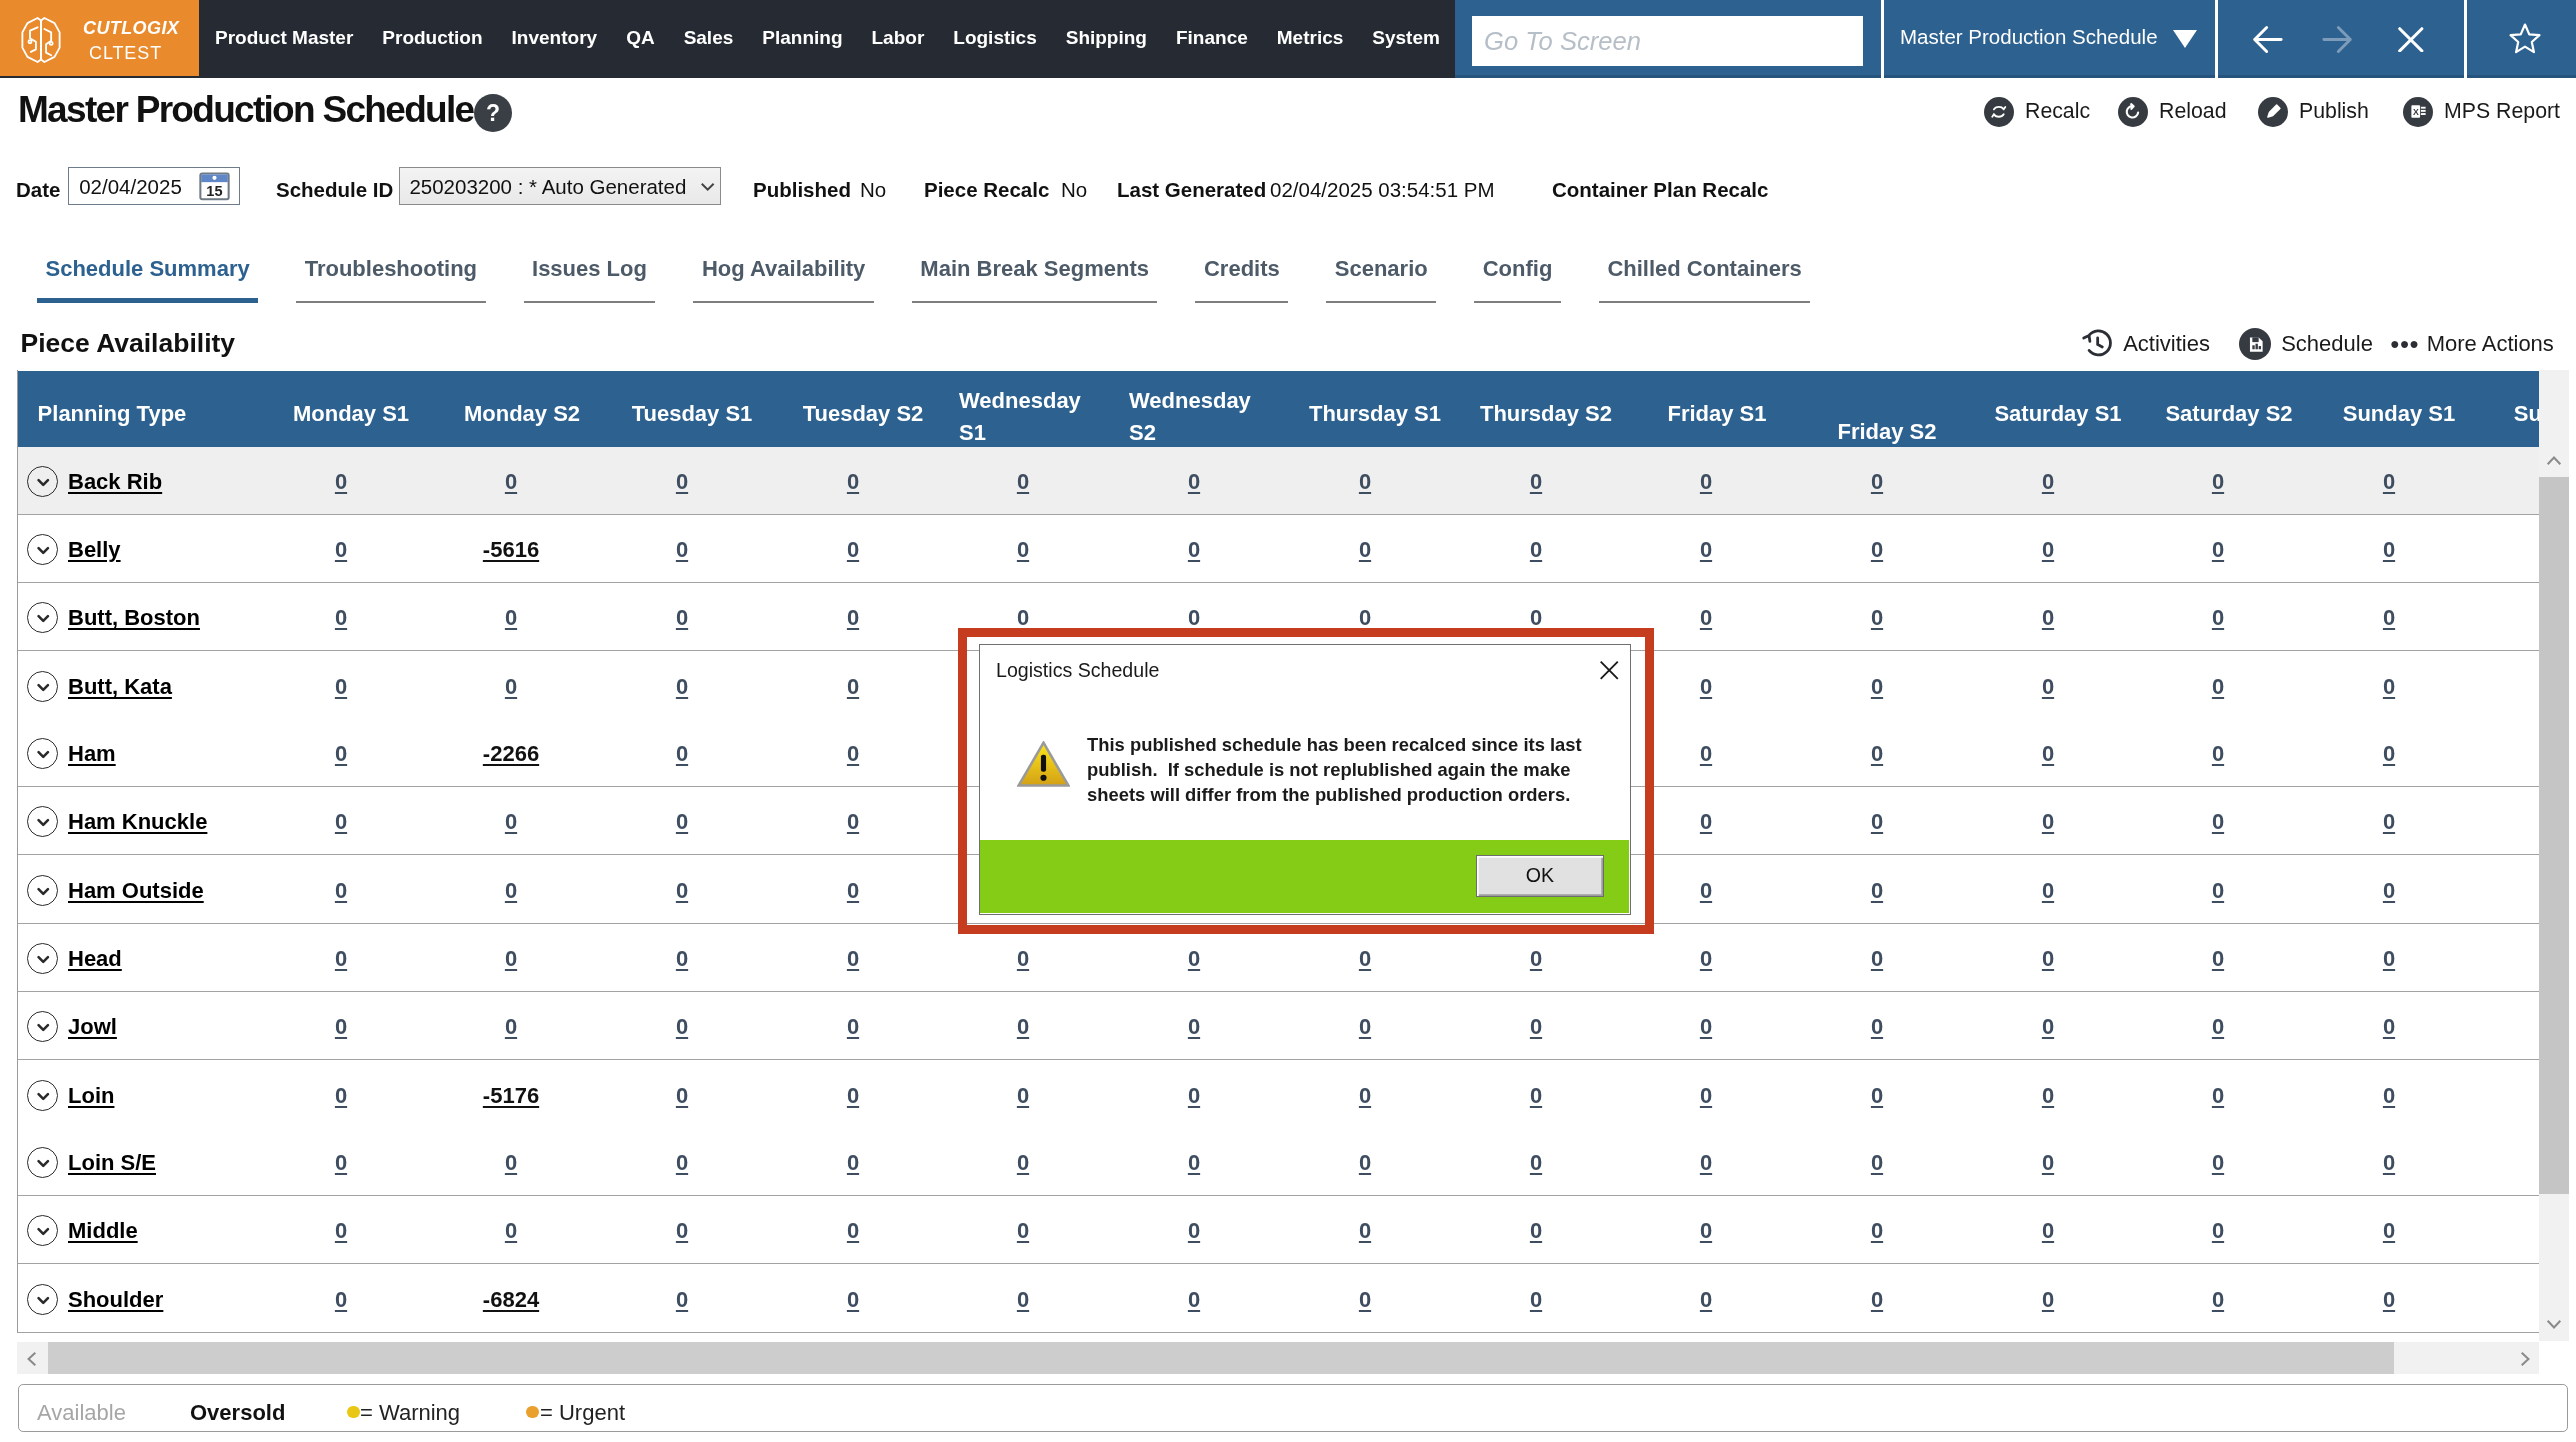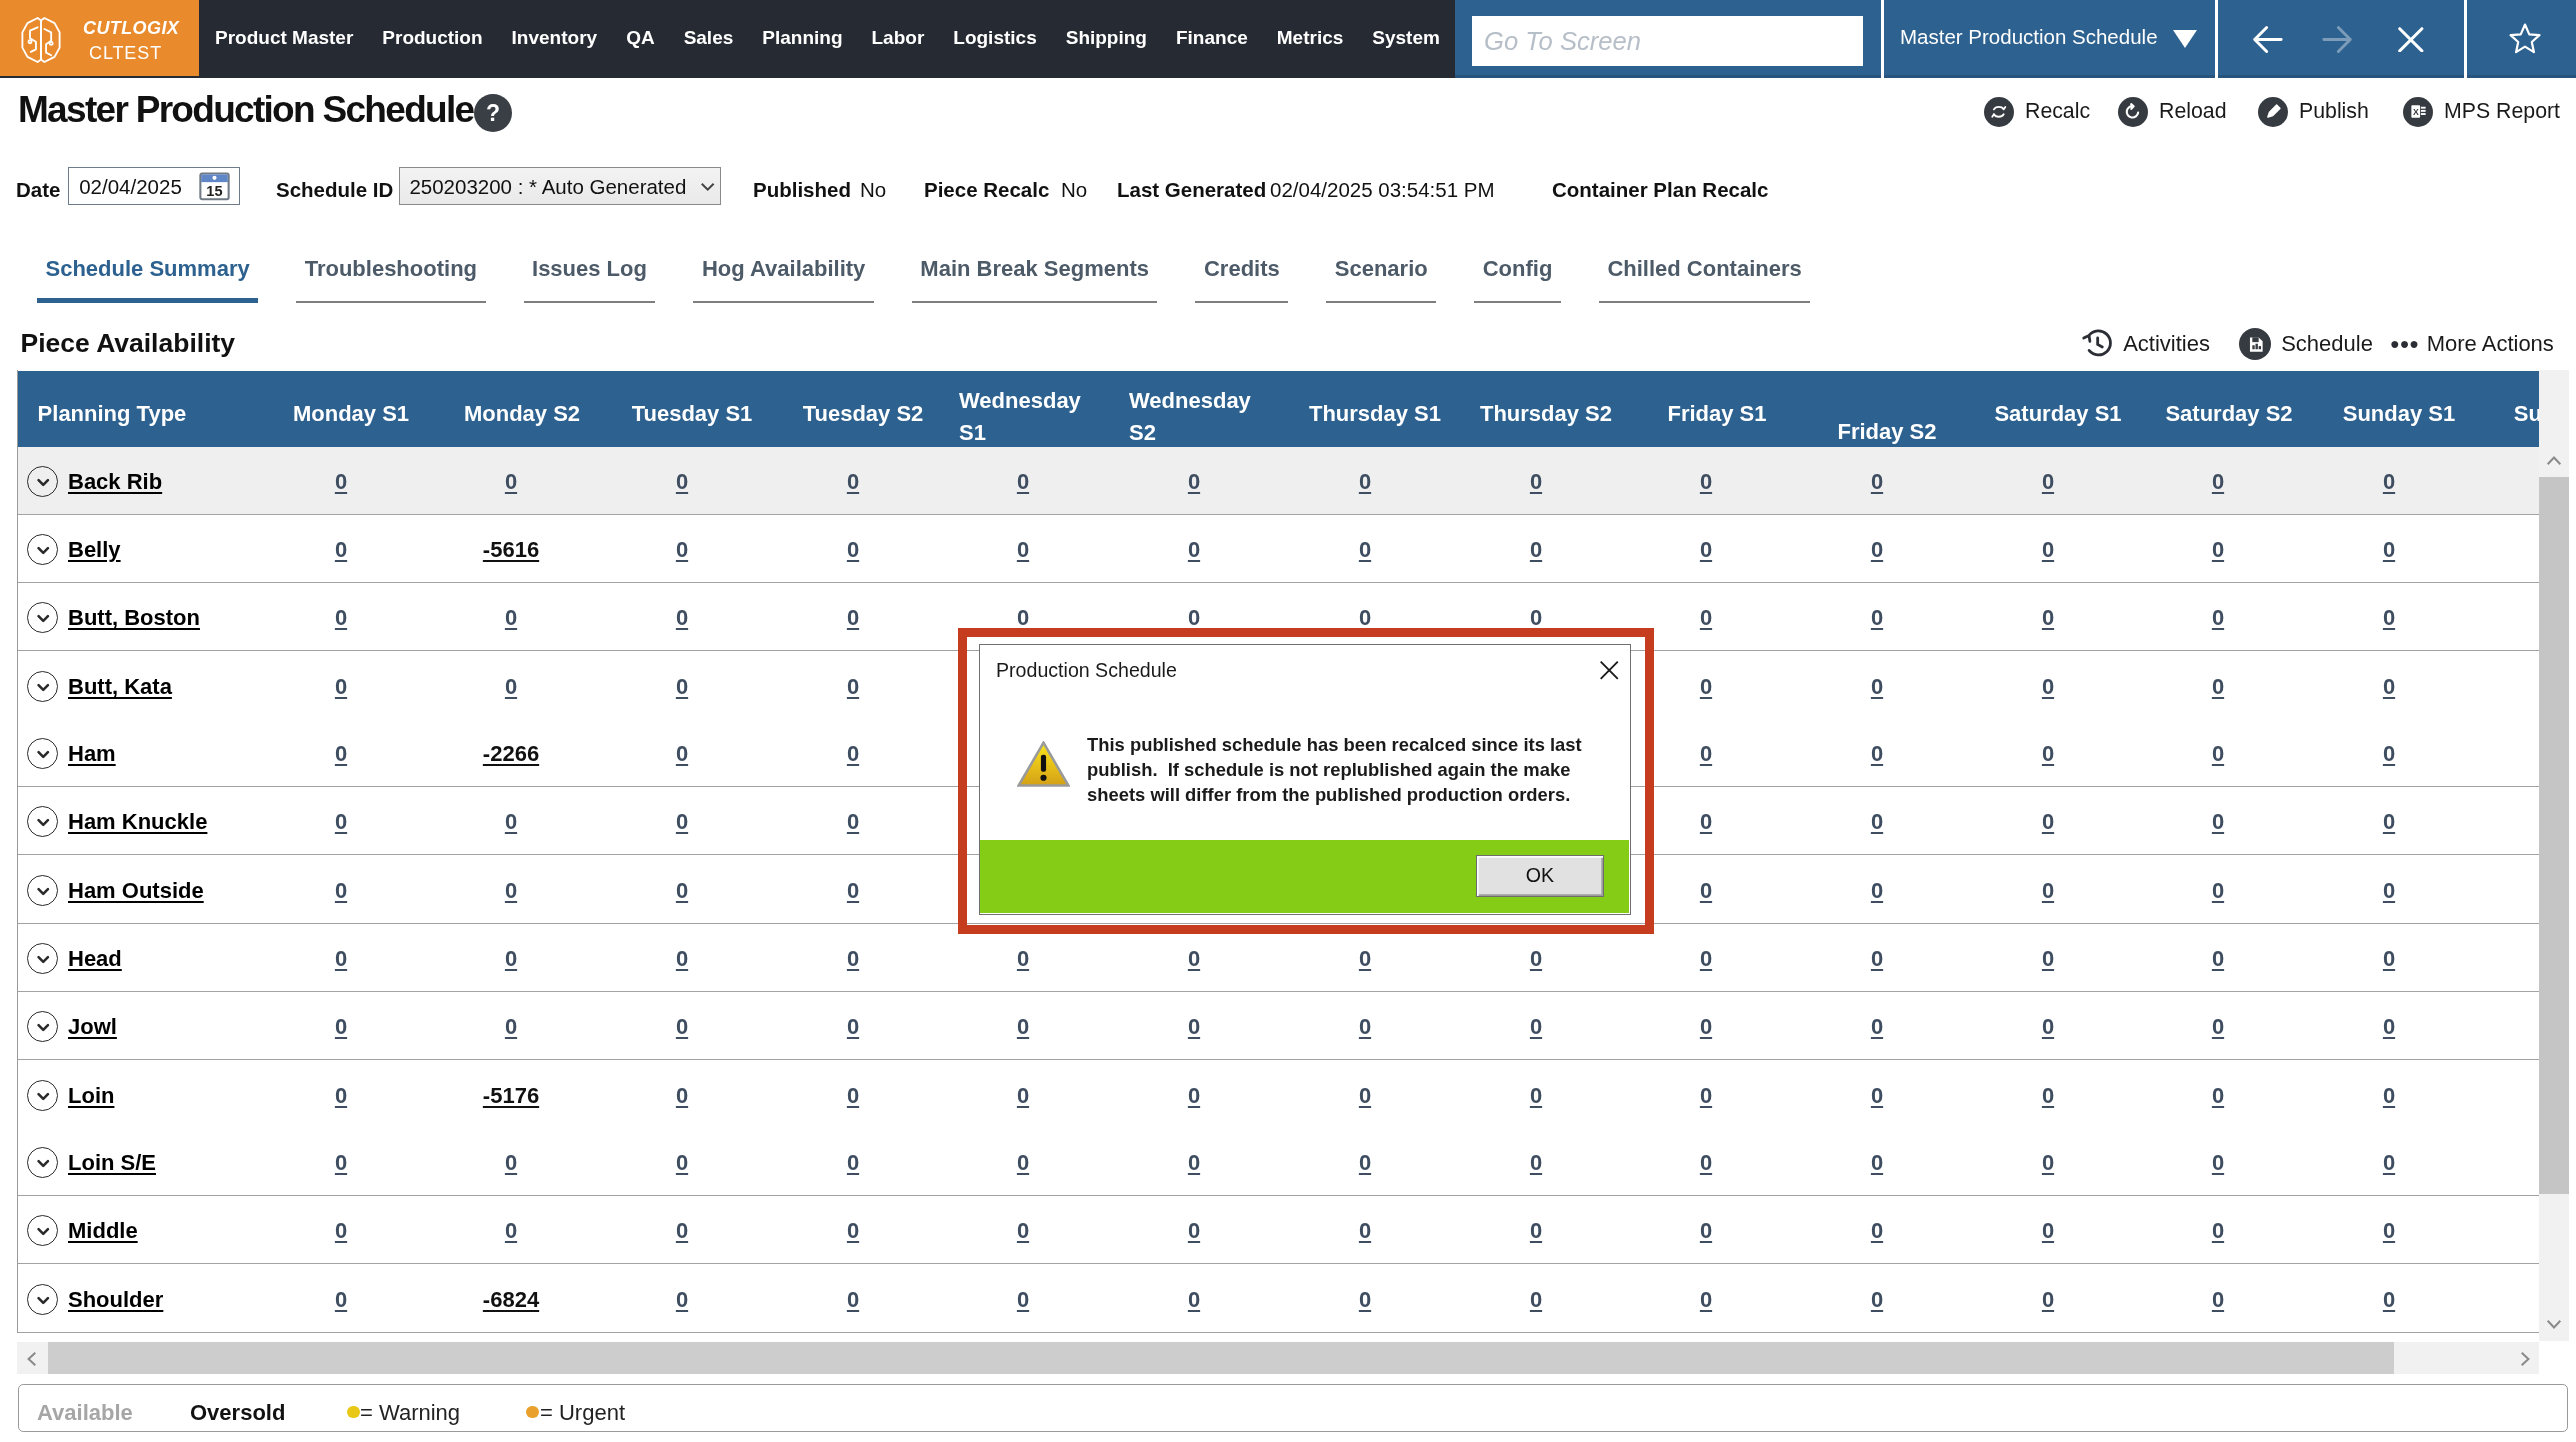--- a/index.html
+++ b/index.html
@@ -528,31 +528,31 @@
   <svg class="abs" style="left:8.5px; top:8.5px;" width="11" height="16" viewBox="0 0 13 19">
       <path d="M11 2 L3 9.5 L11 17" fill="none" stroke="#8a8a8a" stroke-width="2.4"></path>
     </svg>
   <div class="thumb"></div>
   <svg class="abs" style="left:2503px; top:8.5px;" width="11" height="16" viewBox="0 0 13 19">
       <path d="M2 2 L10 9.5 L2 17" fill="none" stroke="#8a8a8a" stroke-width="2.4"></path>
     </svg>
 </div>
 
 <div id="legend">
-  <div class="itm" style="left:18px; font-weight:bold; color:#a6a6a6;">Available</div>
+  <div class="itm" style="left:18px; font-weight:normal; color:#a6a6a6;">Available</div>
   <div class="itm" style="left:171px; font-weight:bold; color:#111;">Oversold</div>
   <div class="dot" style="left:328px; background:#e8c814;"></div>
   <div class="itm" style="left:341px; color:#222;">= Warning</div>
   <div class="dot" style="left:507px; background:#e9a02c;"></div>
   <div class="itm" style="left:521px; color:#222;">= Urgent</div>
 </div>
 
 <div id="redbox"></div>
 <div id="dlg">
-  <div id="dlgtitle">Production Schedule</div>
+  <div id="dlgtitle">Logistics Schedule</div>
   <svg id="dlgx" width="20.5" height="20.5" viewBox="0 0 24 24">
       <path d="M2 2 L22 22 M22 2 L2 22" stroke="#1a1a1a" stroke-width="2.2" fill="none"></path>
     </svg>
   <svg class="abs" style="left:37px; top:96px;" width="53" height="47" viewBox="0 0 62 55">
     <defs>
         <linearGradient id="wg" x1="0" y1="0" x2="0" y2="1">
           <stop offset="0" stop-color="#fbe61a"></stop>
           <stop offset="1" stop-color="#d4a017"></stop>
         </linearGradient>
       </defs>

